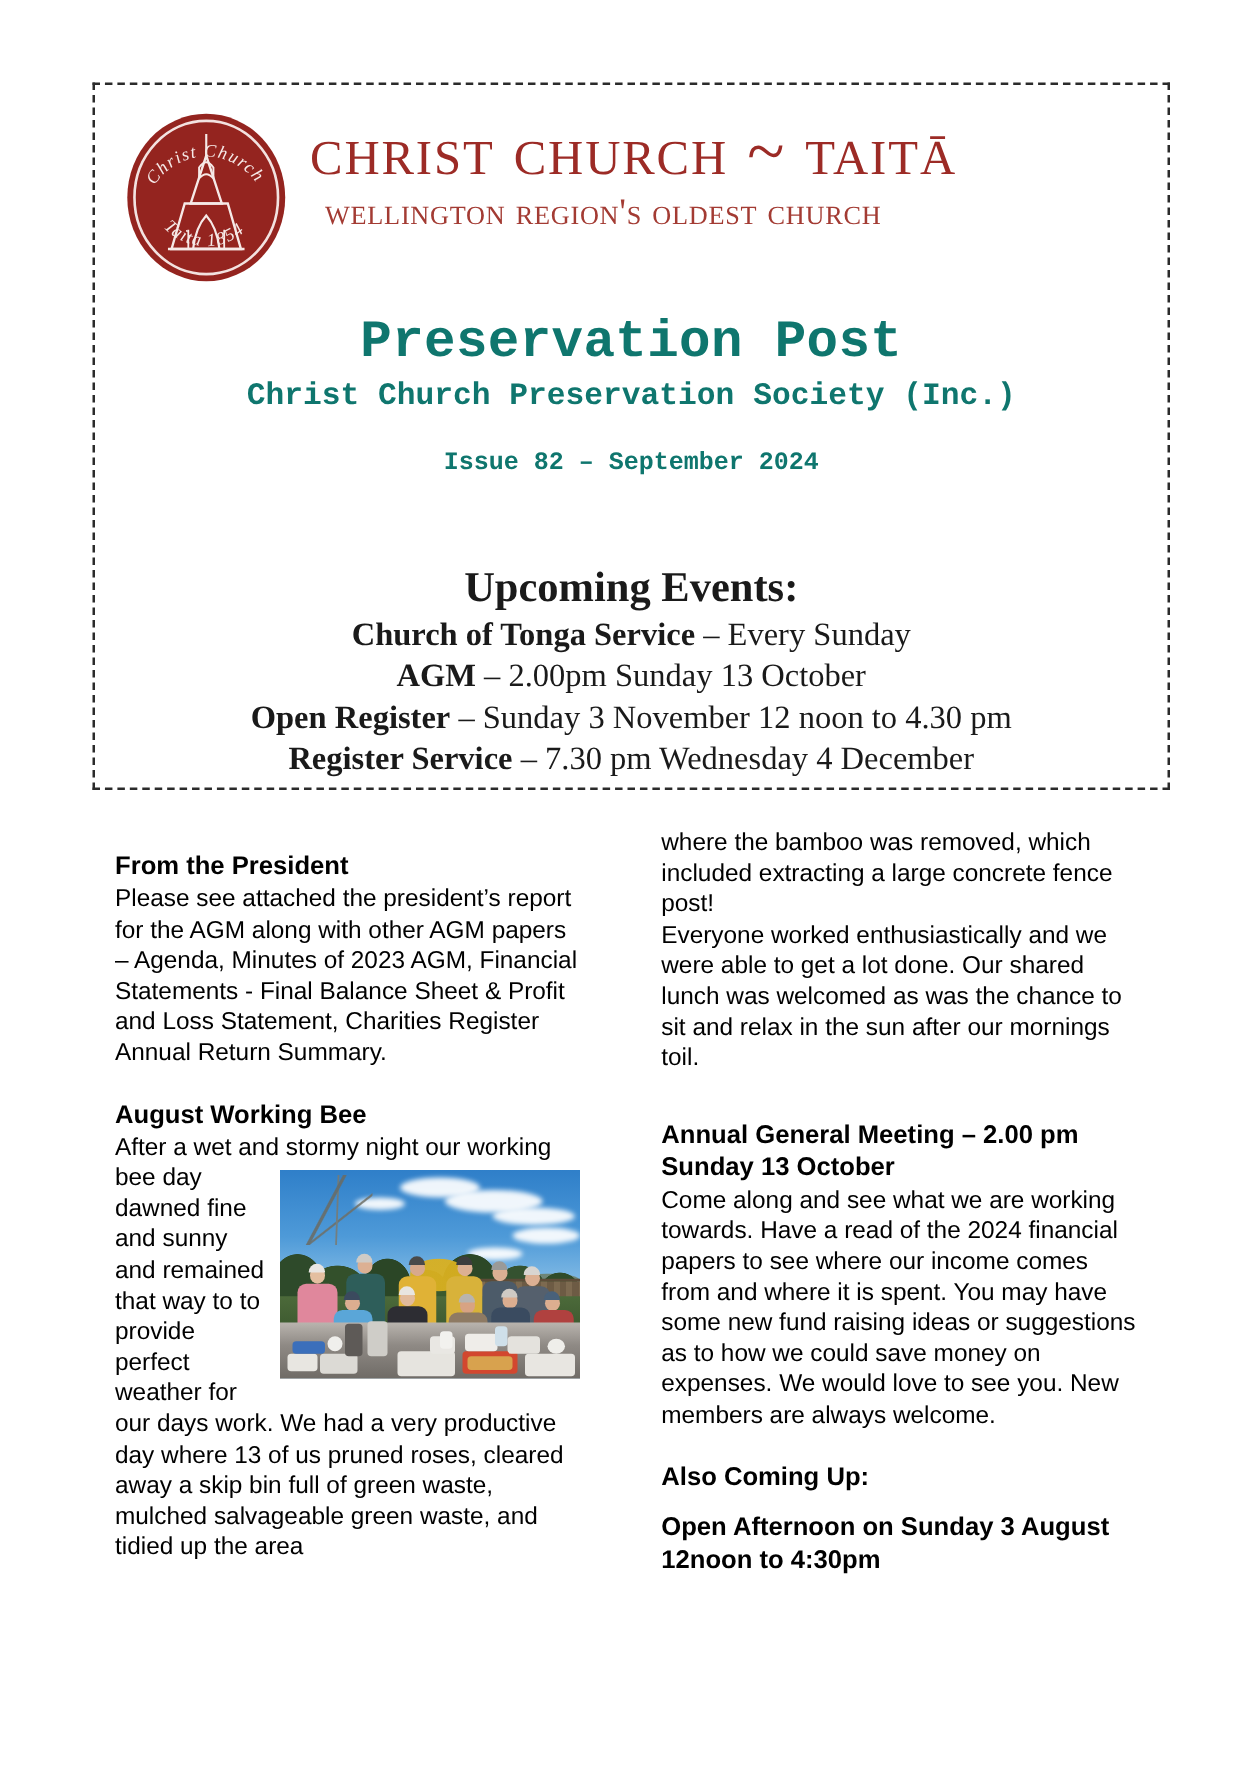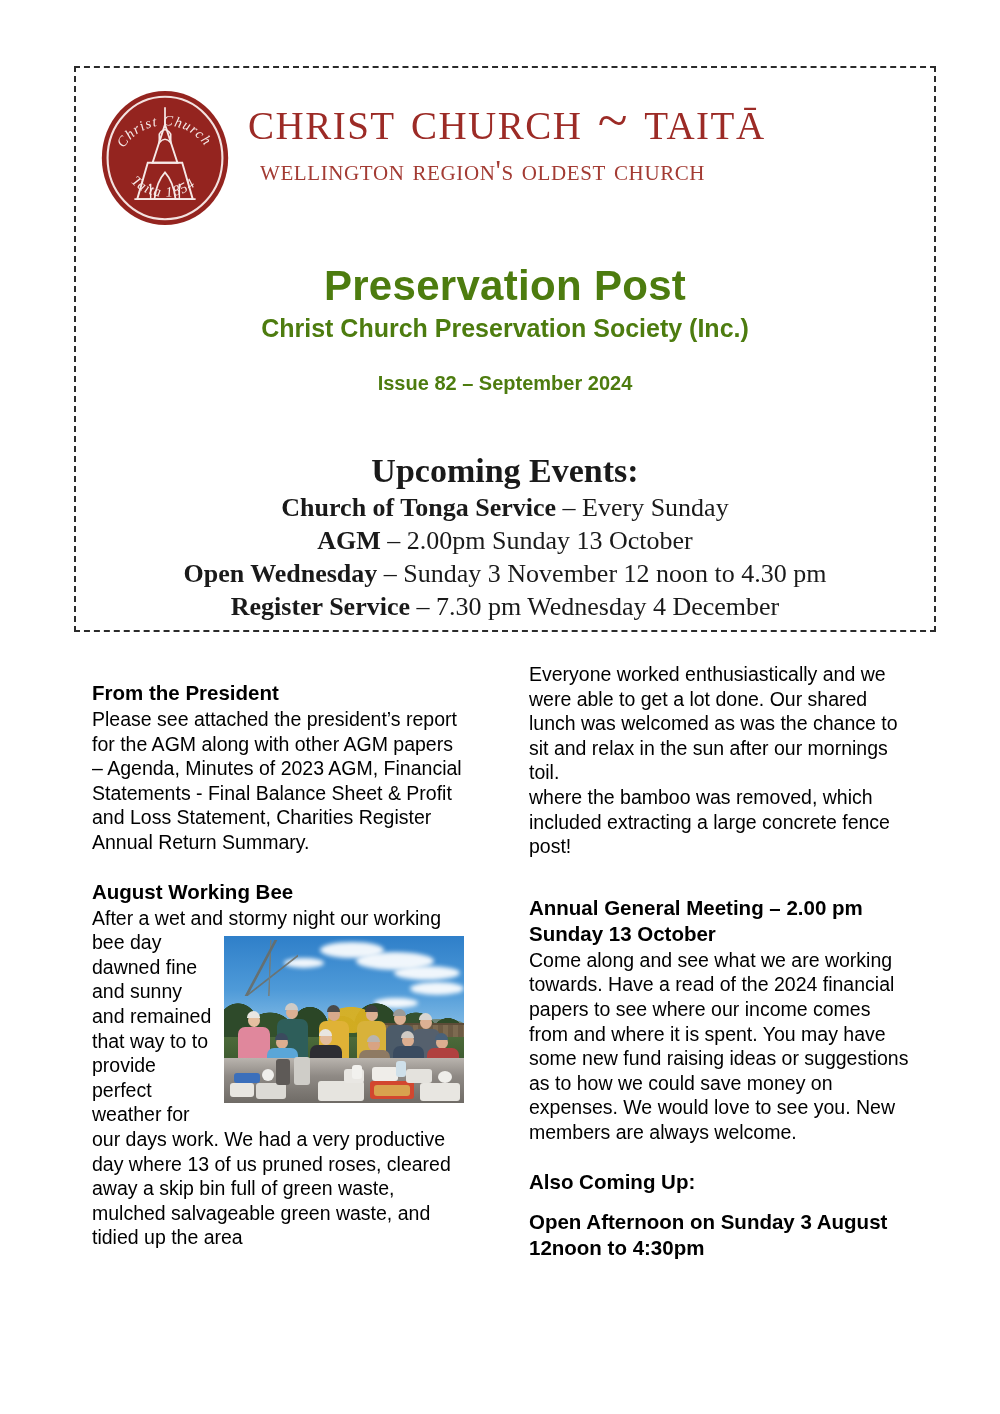--- a/index.html
+++ b/index.html
@@ -69,25 +69,25 @@
     white-space: nowrap;
     font-variant: small-caps;
     text-transform: lowercase;
     margin-top: 0;
     padding-left: 12px;
   }
 
   .masthead {
     position: absolute;
     left: 0;
-    top: 192px;
+    top: 180px;
     width: 858px;
     text-align: center;
-    font-family: Liberation Sans, sans-serif;
-    color: #4d7c0f;
+    font-family: Liberation Mono, monospace;
+    color: #0f766e;
   }
   .pp-title {
     font-size: 42px;
     font-weight: bold;
     line-height: 52px;
     letter-spacing: 0.3px;
   }
   .pp-sub1 {
     font-size: 21px;
     font-weight: bold;
@@ -311,21 +311,21 @@
   <div class="events">
     <div class="events-heading">Upcoming Events:</div>
 
     <div class="event-line">
       <b>Church of Tonga Service</b><span> – </span><span>Every Sunday</span>
     </div>
     <div class="event-line">
       <b>AGM</b><span> – </span><span>2.00pm Sunday 13 October</span>
     </div>
     <div class="event-line">
-      <b>Open Wednesday</b><span> – </span><span>Sunday 3 November 12 noon to 4.30 pm</span>
+      <b>Open Register</b><span> – </span><span>Sunday 3 November 12 noon to 4.30 pm</span>
     </div>
     <div class="event-line">
       <b>Register Service</b><span> – </span><span>7.30 pm Wednesday 4 December</span>
     </div>
   </div>
 </div>
 
 <div class="col col-left">
 
   <div class="sec-head">From the President</div>
@@ -419,22 +419,22 @@
       </div>
     </div>
     <div class="para">bee day dawned fine and sunny and remained that way to to provide perfect</div>
   </div>
 
   <div class="para">weather for our days work.  We had a very productive day where 13 of us pruned roses, cleared away a skip bin full of green waste,  mulched salvageable green waste, and tidied up the area</div>
 </div>
 
 <div class="col col-right">
 
+  <div class="para">where the bamboo was removed, which included extracting a large concrete fence post!</div>
   <div class="para">Everyone worked enthusiastically and we were able to get a lot done.  Our shared lunch was welcomed as was the chance to sit and relax in the sun after our mornings toil.</div>
-  <div class="para">where the bamboo was removed, which included extracting a large concrete fence post!</div>
 
   <div class="gap-lg"></div>
 
   <div class="sec-head">Annual General Meeting – 2.00 pm Sunday 13 October</div>
   <div class="para">Come along and see what we are working towards.  Have a read of the 2024 financial papers to see where our income comes from and where it is spent.  You may have some new fund raising ideas or suggestions as to how we could save money on expenses.  We would love to see you.  New members are always welcome.</div>
 
   <div class="gap"></div>
 
   <div class="sec-head">Also Coming Up:</div>
 

